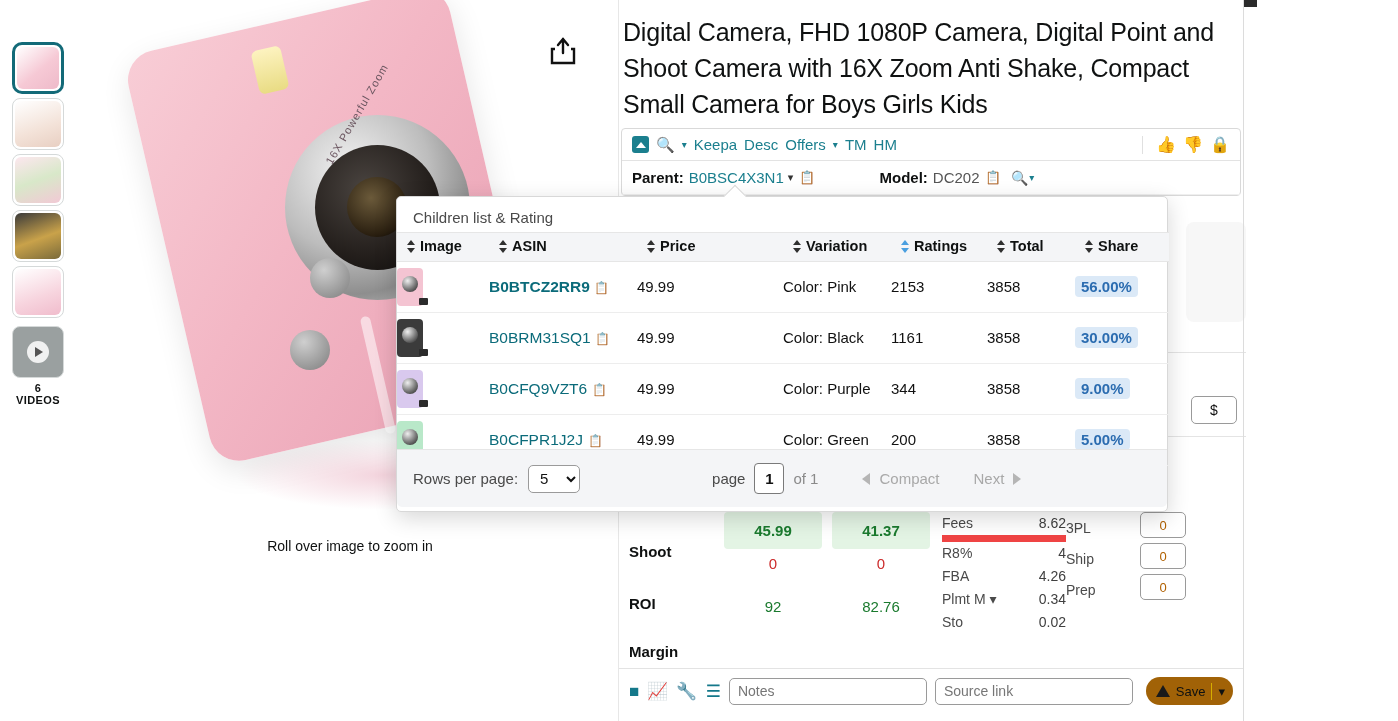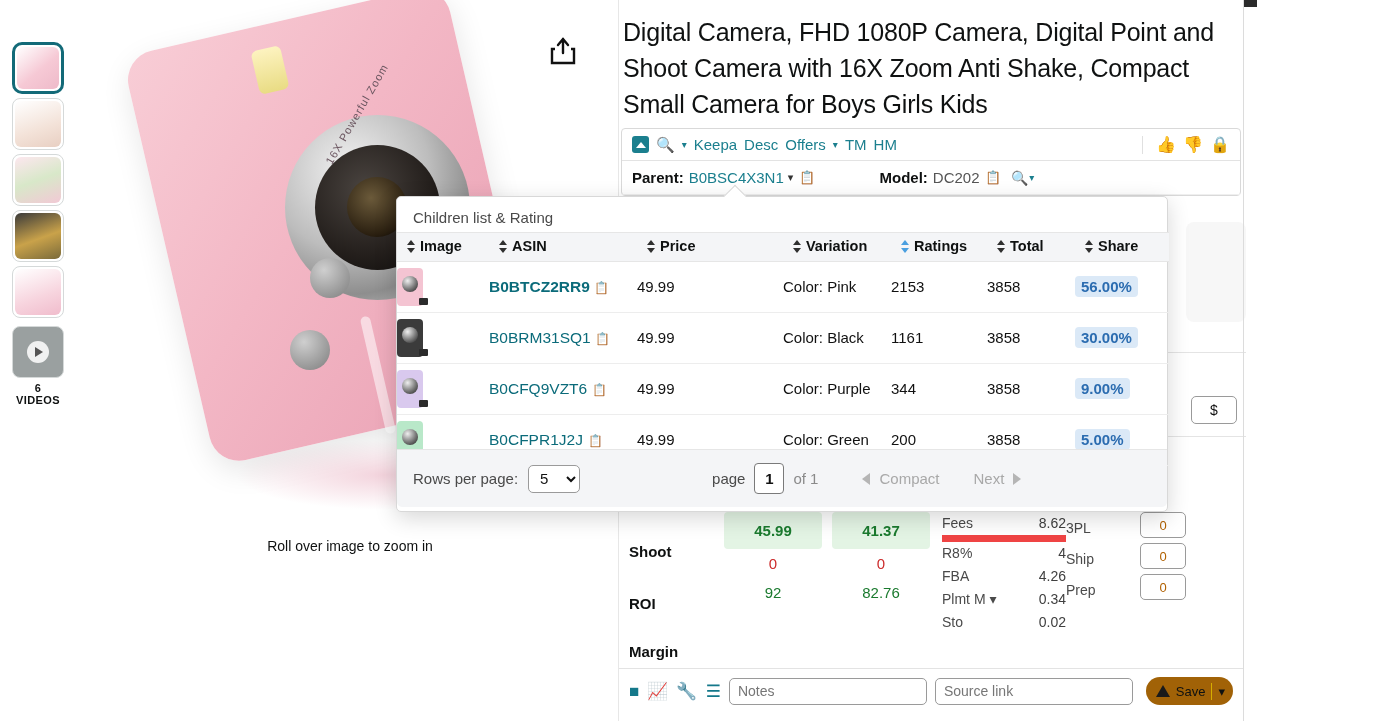--- a/index.html
+++ b/index.html
@@ -378,21 +378,21 @@
 
           <div class="mcol-vals">
             <div class="mval-row">
               <div class="mchip">45.99</div>
               <div class="mchip">41.37</div>
             </div>
             <div class="mval-row">
               <div class="mplain neg">0</div>
               <div class="mplain neg">0</div>
             </div>
-            <div class="mval-row" style="">
+            <div class="mval-row" style="margin-top:14px">
               <div class="mplain pos">92</div>
               <div class="mplain pos">82.76</div>
             </div>
           </div>
 
           <div class="fees-col" id="feescol">
               <div class="fee-row sep">
                 <span>Fees</span>
                 <span class="fee-val">8.62</span>
               </div>

